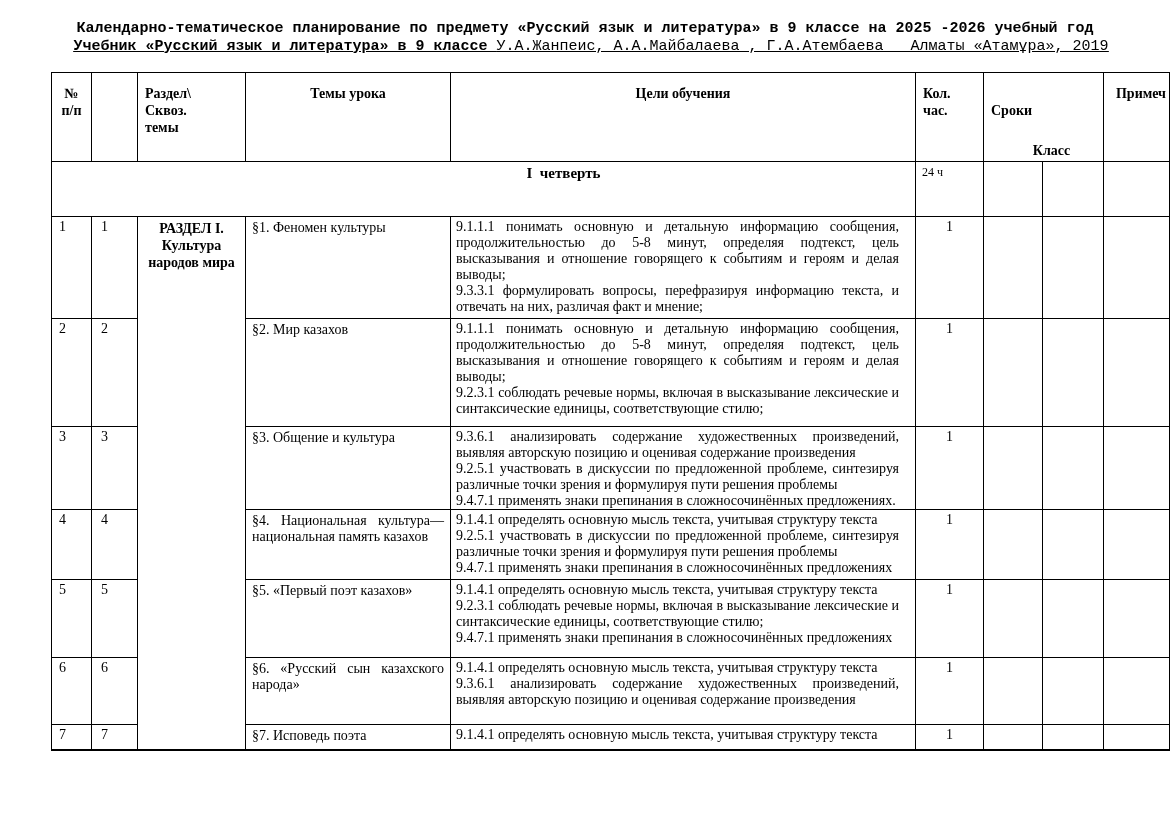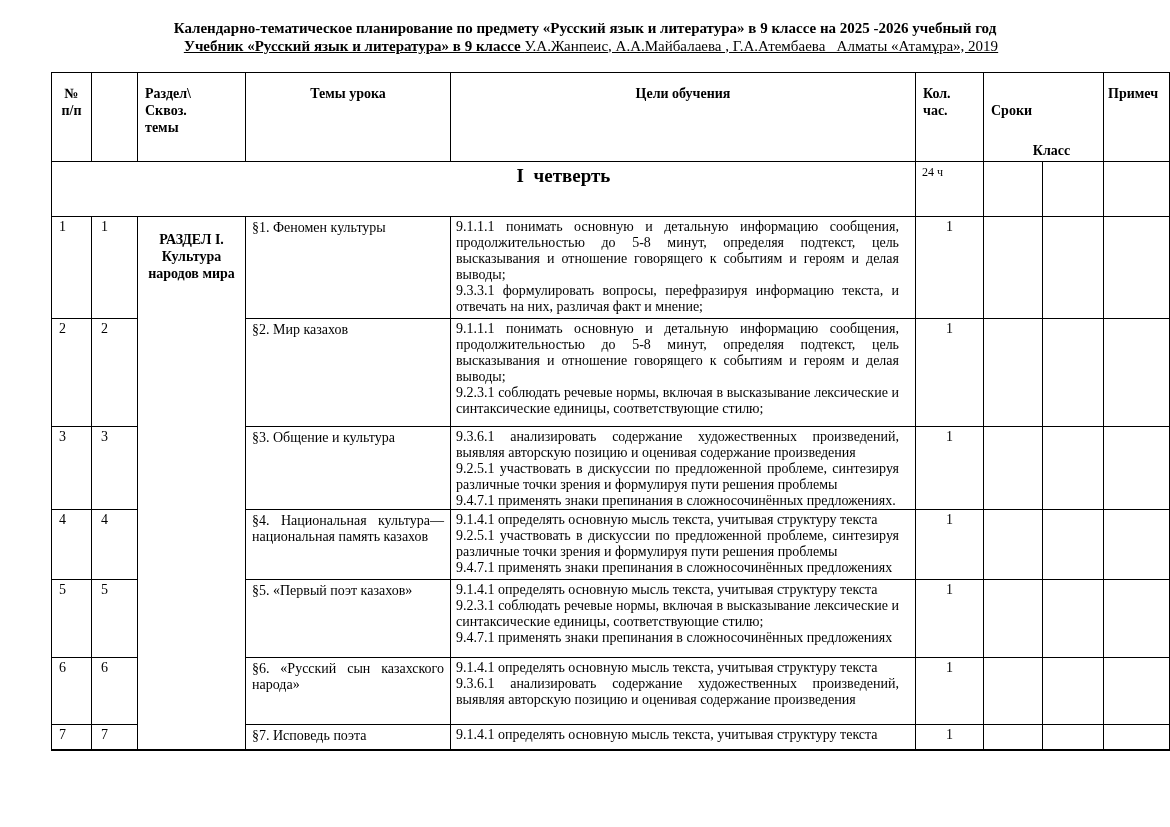--- a/index.html
+++ b/index.html
@@ -1,21 +1,21 @@
 <!DOCTYPE html>
 <html><head>
 <meta charset="utf-8">
 <style>
   html,body { margin:0; padding:0; }
   body {
     width:1170px; height:827px; background:#ffffff; color:#000;
     font-family:"Liberation Serif","DejaVu Serif",serif;
     overflow:hidden;
   }
-  .doc-header { padding-top:20px; text-align:center; font-size:15px; line-height:17.5px; }
+  .doc-header { padding-top:20px; text-align:center; font-size:15px; line-height:17.5px;font-family:Liberation Mono, monospace; }
   .doc-header .bold { font-weight:bold; }
   .doc-header .seg-u { text-decoration:underline; }
   .doc-header .seg-b { font-weight:bold; }
   .doc-header span { white-space:pre-wrap; }
   .t5 { text-decoration:underline;margin-left:12px; }
 
   table.plan {
     border-collapse:collapse; table-layout:fixed;
     margin:17px 0 0 51px; width:1118px;
   }
@@ -25,30 +25,30 @@
   table.plan { border-bottom:2px solid #000; }
 
   tr.hrow { height:89px; }
   th.th {
     font-weight:bold; font-size:14px; text-align:left;
     padding:12px 3px 2px 7px; white-space:pre-line; line-height:17px;
   }
   th.thc { text-align:center; padding-left:2px; padding-right:2px; }
   th.srk { position:relative; }
   .klass { position:absolute; bottom:2px; left:50%; transform:translateX(-50%); margin-left:8px; white-space:nowrap; }
-  th.notes { padding-left:4px; white-space:nowrap; }
+  th.notes { padding-left:4px; white-space:nowrap;text-align:right; }
 
   tr.qrow { height:55px; }
-  td.qcell { font-weight:bold; font-size:19px; text-align:center; padding:3px 0 0 160px; white-space:pre-wrap; }
+  td.qcell { font-weight:bold; font-size:15px; text-align:center; padding:3px 0 0 160px; white-space:pre-wrap; }
   td.qh { font-size:12px; padding:3px 0 0 6px; }
 
   tbody td { font-size:14px; line-height:16px; padding:2px 4px 0 4px; }
   td.c-num  { padding-left:7px;  font-size:14px; }
   td.c-num2 { padding-left:9px;  font-size:14px; }
-  td.c-section { font-weight:bold; text-align:center; padding-top:14px; font-size:14px; line-height:17px; }
+  td.c-section { font-weight:bold; text-align:center; padding-top:3px; font-size:14px; line-height:17px; }
   td.c-topic { text-align:justify; padding:3px 6px 0 6px; }
   td.c-goals { text-align:justify; white-space:pre-line; padding:2px 16px 0 5px; }
   td.c-hours { text-align:center; padding-top:2px; font-size:14px; }
 </style>
 </head>
 <body>
 
 <div class="page">
 
   <div class="doc-header">

